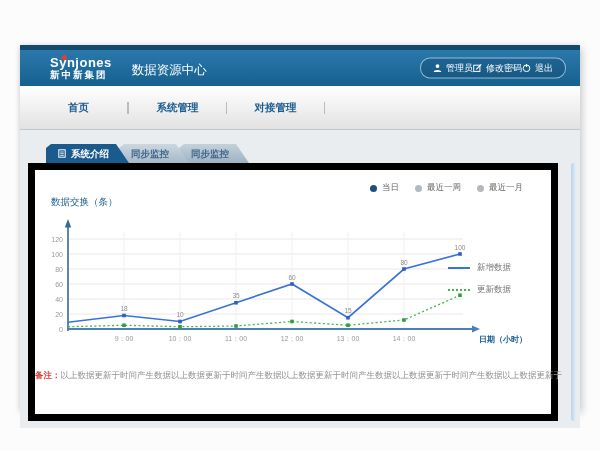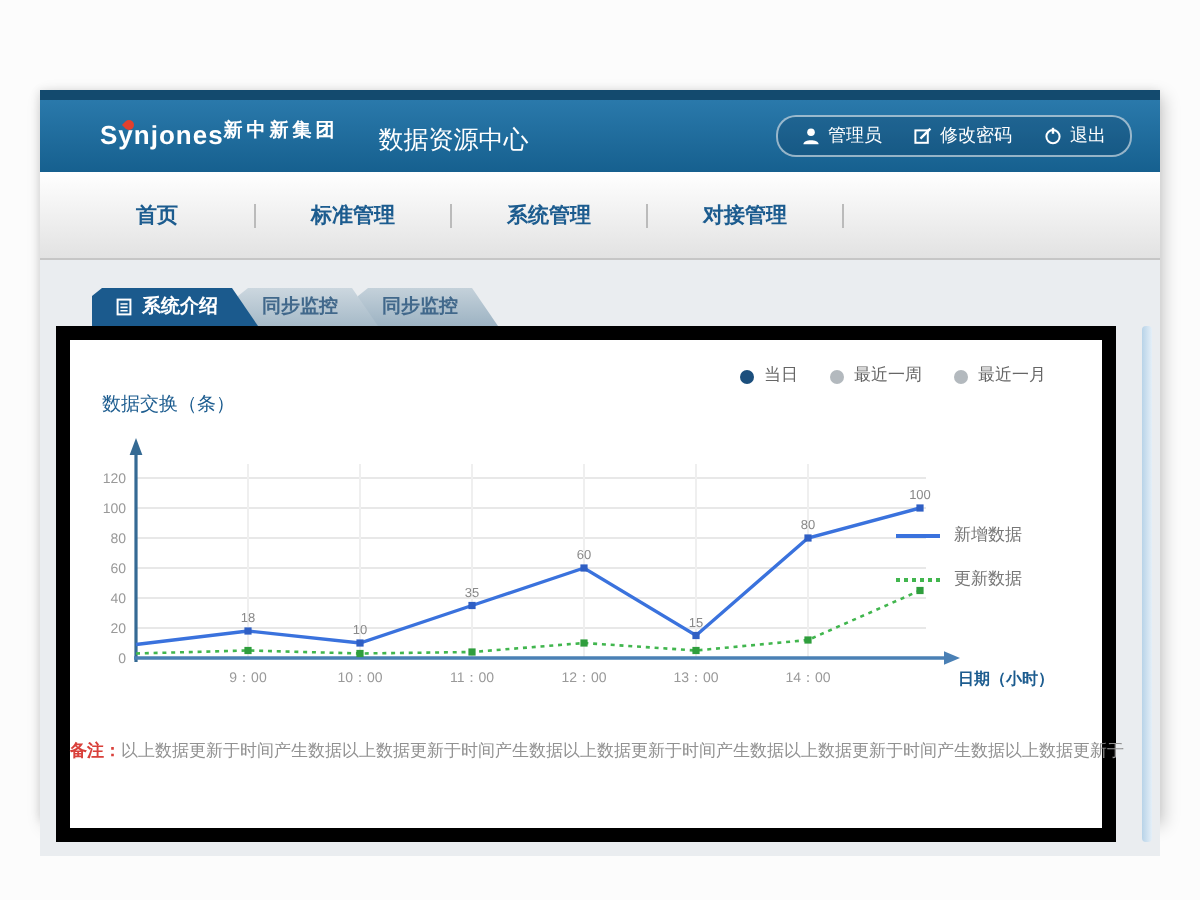--- a/index.html
+++ b/index.html
@@ -3,28 +3,28 @@
 <meta charset="utf-8">
 <style>
   * { margin:0; padding:0; box-sizing:border-box; }
   html,body { width:600px; height:450px; background:#fcfcfc; overflow:hidden;
     font-family:"Liberation Sans","DejaVu Sans",sans-serif; }
   .window { position:absolute; left:20px; top:45px; width:560px; height:365px;
     background:#fff; box-shadow:2px 3px 8px rgba(0,0,0,.20), -1px 0 4px rgba(0,0,0,.08); }
   .top-strip { height:5px; background:#134a6e; }
   .header { height:36px; background:linear-gradient(#2a79ab,#16608f);
     display:flex; align-items:center; position:relative; padding-left:30px; }
-  .logo-block { display:flex; flex-direction:row; line-height:1.05; }
+  .logo-block { display:flex; flex-direction:column; line-height:1.05; }
   .logo-main { color:#fff; font-size:13px; font-weight:bold; letter-spacing:.5px; position:relative; }
   .logo-main::after { content:''; position:absolute; left:12px; top:-1px; width:5px; height:5px;
     background:#e2402e; border-radius:50% 50% 50% 0; transform:rotate(45deg); }
   .logo-sub { color:#fff; font-size:9.5px; font-weight:bold; letter-spacing:2px; }
   .app-title { color:#fff; font-size:12.5px; margin-left:20px; padding-top:5px; }
   .user-pill { position:absolute; right:14px; top:50%; transform:translateY(-50%);
-    display:flex; align-items:center; gap:16px; border:1px solid rgba(255,255,255,.55);
+    display:flex; align-items:center; gap:0; border:1px solid rgba(255,255,255,.55);
     background:rgba(5,35,60,.18); border-radius:10px; padding:3px 12px; }
   .user-item { display:flex; align-items:center; gap:4px; color:#fff; font-size:9px; cursor:pointer; }
   .nav { height:44px; background:linear-gradient(#ffffff,#e2e2e2); border-bottom:1px solid #c6c6c6;
     display:flex; align-items:center; padding-left:10px; }
   .nav-item { width:97px; text-align:center; color:#1c5c8f; font-size:10.5px; font-weight:bold; cursor:pointer; }
   .nav-sep { width:1px; height:12px; background:#bbb; }
   .content { position:relative; height:298px; background:#eaedf0; padding:14px 22px 0 8px; }
   .tabs { display:flex; margin-left:18px; height:19px; position:relative; z-index:5; }
   .tab { position:relative; line-height:19px; font-size:9.5px; font-weight:bold; padding:0 20px 0 12px;
     margin-right:-10px; clip-path:polygon(0 100%, 0 4px, 5px 0, calc(100% - 13px) 0, 100% 100%);
@@ -83,21 +83,20 @@
             <path d="M4.5 0.4 L4.5 3.4" stroke="#fff" stroke-width="1.2"></path>
           </svg>
         <span>退出</span>
       </div>
     </div>
   </div>
 
   <div class="nav">
     <div class="nav-item">首页</div>
     <div class="nav-sep"></div>
-    <div class="nav-item">标准管理</div>
     <div class="nav-sep"></div>
     <div class="nav-item">系统管理</div>
     <div class="nav-sep"></div>
     <div class="nav-item">对接管理</div>
     <div class="nav-sep"></div>
   </div>
 
   <div class="content">
     <div class="tabs">
       <div class="tab active">

